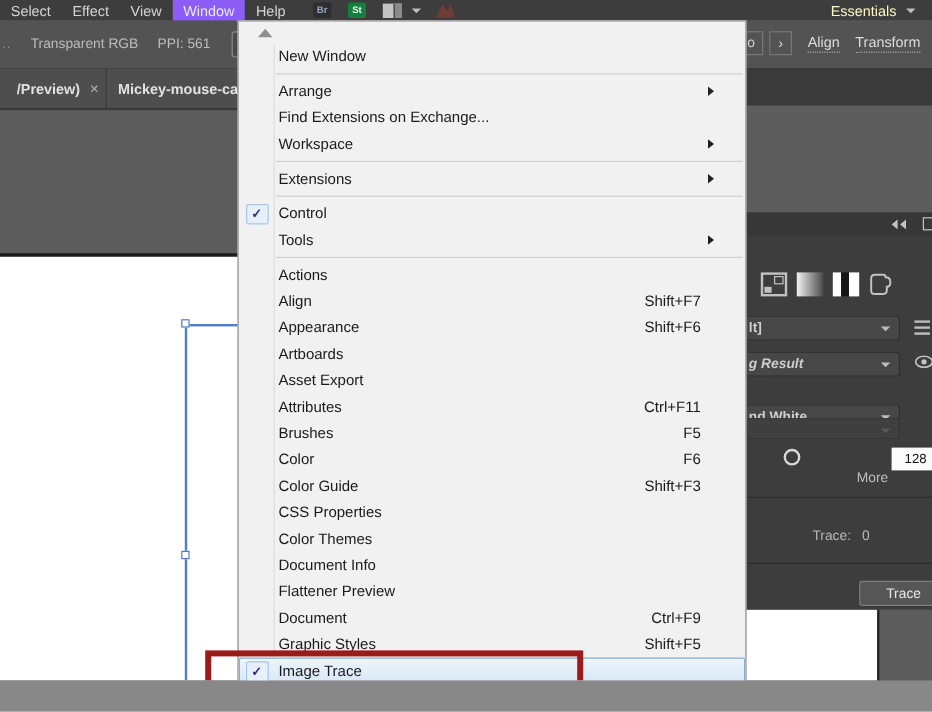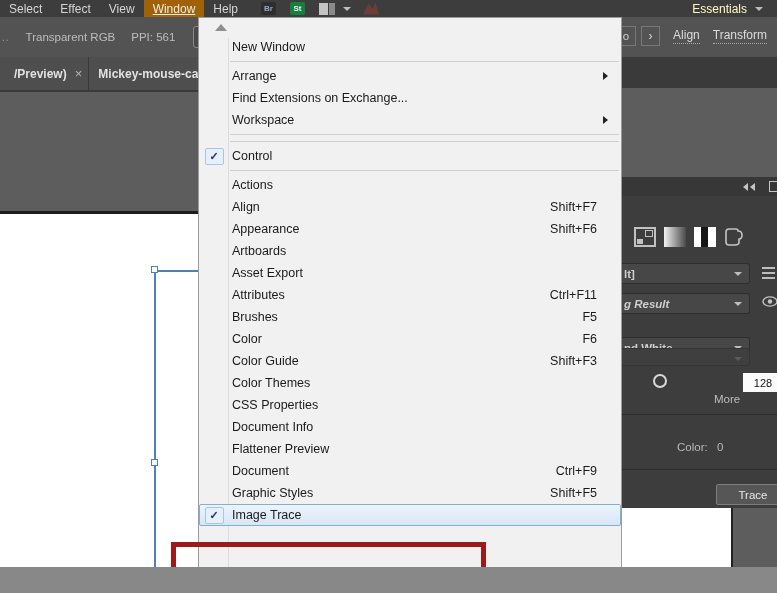--- a/index.html
+++ b/index.html
@@ -4,21 +4,21 @@
 <style>
   html,body{margin:0;padding:0;background:#888;}
   .screen{position:relative;width:777px;height:567px;overflow:hidden;
     font-family:"Liberation Sans",sans-serif;background:#5d5d5d;}
   .abs{position:absolute;}
 
   
   .menubar{left:0;top:0;width:777px;height:17px;background:#3d3d3d;color:#d5d5d5;
     font-size:12px;display:flex;align-items:center;}
   .mb-item{padding:1px 9px;height:17px;display:flex;align-items:center;cursor:default;}
-  .mb-item.active{background:#a16207;color:#ececec;text-decoration:underline;}
+  .mb-item.active{background:#8b5cf6;color:#ececec;}
   .mb-icon{width:15px;height:13px;margin-left:14px;display:flex;align-items:center;
     justify-content:center;font-size:8px;font-weight:bold;border-radius:2px;}
   .icon-br{background:#2e2e2e;color:#9aa6c4;}
   .icon-st{background:#15803d;color:#f0f0f0;}
   .icon-ws{width:16px;height:12px;margin-left:14px;background:#c4c4c4;position:relative;}
   .icon-ws::after{content:'';position:absolute;right:0;top:0;width:6px;height:12px;background:#8a8a8a;border-left:1px solid #3d3d3d;}
   .chev-down{width:0;height:0;border-left:4px solid transparent;border-right:4px solid transparent;
     border-top:4px solid #bdbdbd;margin-left:8px;}
   .icon-gpu{width:16px;height:12px;margin-left:12px;background:#6e3d36;
     clip-path:polygon(0 100%,35% 10%,60% 55%,78% 0,100% 100%);}
@@ -63,21 +63,21 @@
   .sel-handle{width:7px;height:7px;background:#fff;border:1.5px solid #4f7fbf;box-sizing:border-box;}
 
   
   .menu{left:198px;top:17px;width:424px;height:576px;background:#f1f1f1;
     border:1px solid #9b9b9b;border-bottom:none;box-sizing:border-box;z-index:50;
     color:#1a1a1a;font-size:12.5px;}
   .gutter-line{position:absolute;left:29px;top:20px;bottom:0;width:1px;background:#dcdcdc;}
   .menu-scroll{height:18px;display:flex;align-items:center;}
   .scroll-up-tri{width:0;height:0;border-left:6px solid transparent;border-right:6px solid transparent;
     border-bottom:7px solid #8f8f8f;margin-left:16px;}
-  .menu-row{height:22px;display:flex;align-items:center;position:relative;padding-right:8px;}
+  .menu-row{height:22px;display:flex;align-items:center;position:relative;padding-right:21px;}
   .menu-row.hl{background:linear-gradient(#eef5fc,#d6e6f6);outline:1px solid #86aed4;outline-offset:-1px;border-radius:2px;}
   .gut{width:30px;display:flex;align-items:center;justify-content:center;flex:none;}
   .chkbox{width:17px;height:15px;border:1px solid #a5c6e4;background:#e7f0fa;border-radius:2px;
     display:flex;align-items:center;justify-content:center;color:#26337f;font-size:11px;font-weight:bold;}
   .lab{margin-left:3px;white-space:nowrap;}
   .sc{margin-left:auto;white-space:nowrap;}
   .arr{width:16px;flex:none;display:flex;align-items:center;justify-content:center;}
   .arr.has::before{content:'';width:0;height:0;border-top:4px solid transparent;
     border-bottom:4px solid transparent;border-left:5px solid #222;}
   .menu-sep{height:7px;position:relative;}
@@ -236,21 +236,21 @@
       <span class="dd-chev"></span>
     </div>
     <div class="dd dd4">
       <span class="dd-chev"></span>
     </div>
 
     <div class="value-box">128</div>
     <div class="more-lab">More</div>
     <div class="psep1"></div>
     <div class="colors-row">
-      <span>Color:</span>
+      <span>Trace:</span>
       <span style="margin-left:6px;">0</span>
     </div>
     <div class="psep2"></div>
     <div class="trace-btn">Trace</div>
   </div>
   <div class="abs slider-handle"></div>
 
   <div class="abs menu">
     <div class="gutter-line"></div>
     <div class="menu-scroll">
@@ -276,29 +276,41 @@
           <span class="sc"></span>
           <span class="arr"></span>
         </div>
         <div class="menu-row">
           <span class="gut"></span>
           <span class="lab">Workspace</span>
           <span class="sc"></span>
           <span class="arr has"></span>
         </div>
         <div class="menu-sep"></div>
+        <div class="menu-row">
+          <span class="gut"></span>
+          <span class="lab">Extensions</span>
+          <span class="sc"></span>
+          <span class="arr has"></span>
+        </div>
         <div class="menu-sep"></div>
         <div class="menu-row">
           <span class="gut">
             <span class="chkbox">✓</span>
           </span>
           <span class="lab">Control</span>
           <span class="sc"></span>
           <span class="arr"></span>
         </div>
+        <div class="menu-row">
+          <span class="gut"></span>
+          <span class="lab">Tools</span>
+          <span class="sc"></span>
+          <span class="arr has"></span>
+        </div>
         <div class="menu-sep"></div>
         <div class="menu-row">
           <span class="gut"></span>
           <span class="lab">Actions</span>
           <span class="sc"></span>
           <span class="arr"></span>
         </div>
         <div class="menu-row">
           <span class="gut"></span>
           <span class="lab">Align</span>
@@ -342,27 +354,27 @@
           <span class="arr"></span>
         </div>
         <div class="menu-row">
           <span class="gut"></span>
           <span class="lab">Color Guide</span>
           <span class="sc">Shift+F3</span>
           <span class="arr"></span>
         </div>
         <div class="menu-row">
           <span class="gut"></span>
+          <span class="lab">CSS Properties</span>
+          <span class="sc"></span>
+          <span class="arr"></span>
+        </div>
+        <div class="menu-row">
+          <span class="gut"></span>
           <span class="lab">Color Themes</span>
-          <span class="sc"></span>
-          <span class="arr"></span>
-        </div>
-        <div class="menu-row">
-          <span class="gut"></span>
-          <span class="lab">CSS Properties</span>
           <span class="sc"></span>
           <span class="arr"></span>
         </div>
         <div class="menu-row">
           <span class="gut"></span>
           <span class="lab">Document Info</span>
           <span class="sc"></span>
           <span class="arr"></span>
         </div>
         <div class="menu-row">

